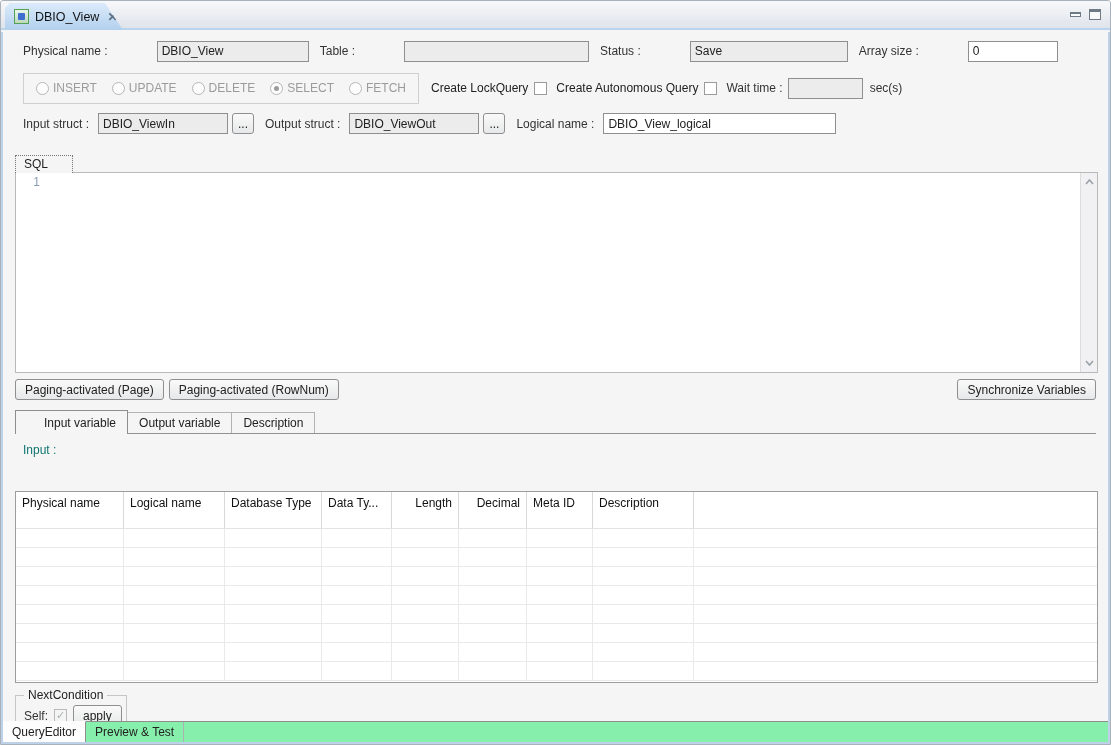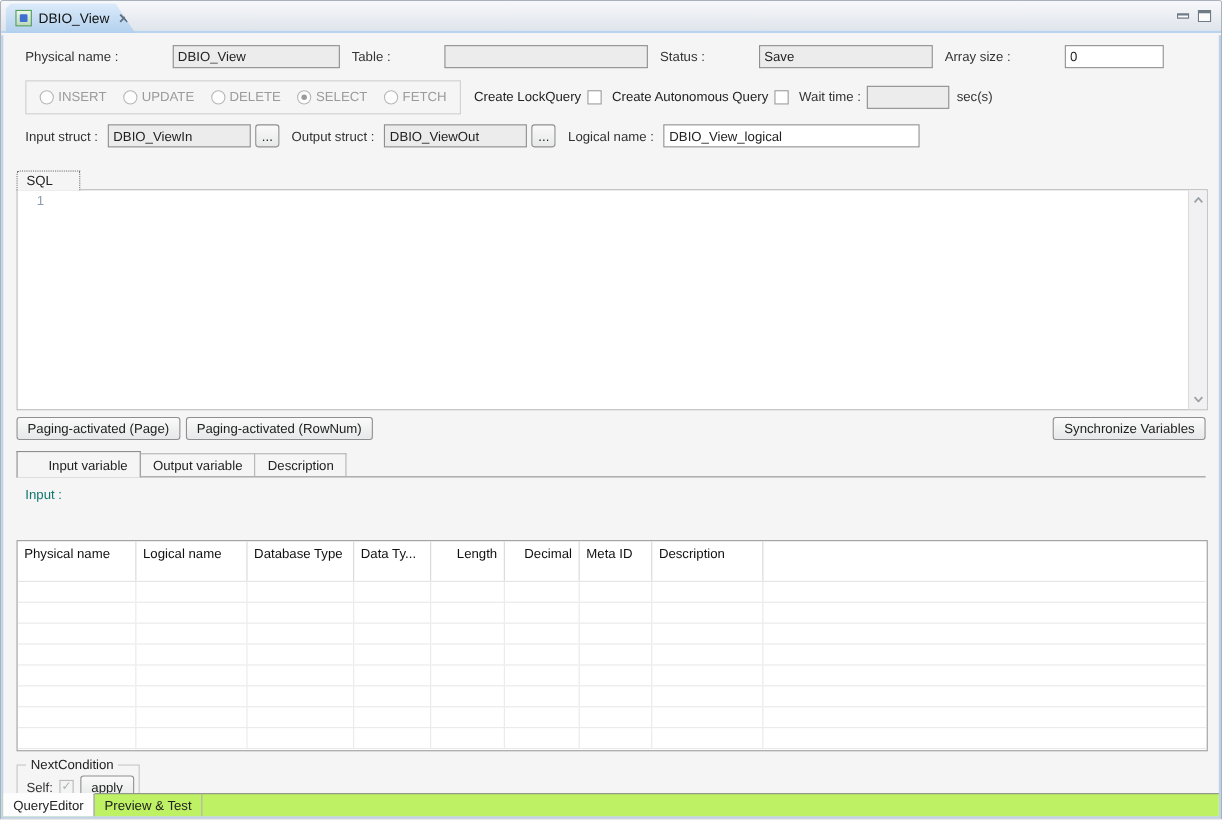--- a/index.html
+++ b/index.html
@@ -74,21 +74,21 @@
   .td { border-right:1px solid #e9e9e9; }
   .td.fill { border-right:none; }
 
   
   .nextcond { position:absolute; top:637px; left:12px; width:112px; height:44px; border:1px solid #c6c6c6; padding:2px 0 0 8px;margin-top:19px; }
   .nextcond legend { padding:0 4px; color:#222; }
   .nc-row { display:flex; align-items:center; gap:6px; margin-top:1px; }
   .cbx.dis { background:#f3f4f4; border-color:#b9b9b9; color:#a9b3ad; font-size:11px; line-height:11px; text-align:center; }
 
   
-  .bottabs { position:absolute; left:0; right:0; bottom:0; height:21px; border-top:1px solid #8e8e8e; background:#bef264; display:flex; }
+  .bottabs { position:absolute; left:0; right:0; bottom:0; height:21px; border-top:1px solid #8e8e8e; background:#86efac; display:flex; }
   .btab { padding:0 9px; display:flex; align-items:center; white-space:nowrap; color:#222; cursor:pointer; border-right:1px solid #b0b0b0; }
   .btab.active { background:#fdfdfd; border-right:1px solid #8e8e8e; margin-top:-1px; border-top:1px solid #fdfdfd; }
 </style>
 </head>
 <body>
 
 <div class="window">
 
   <div class="tabbar">
     <div class="etab">

